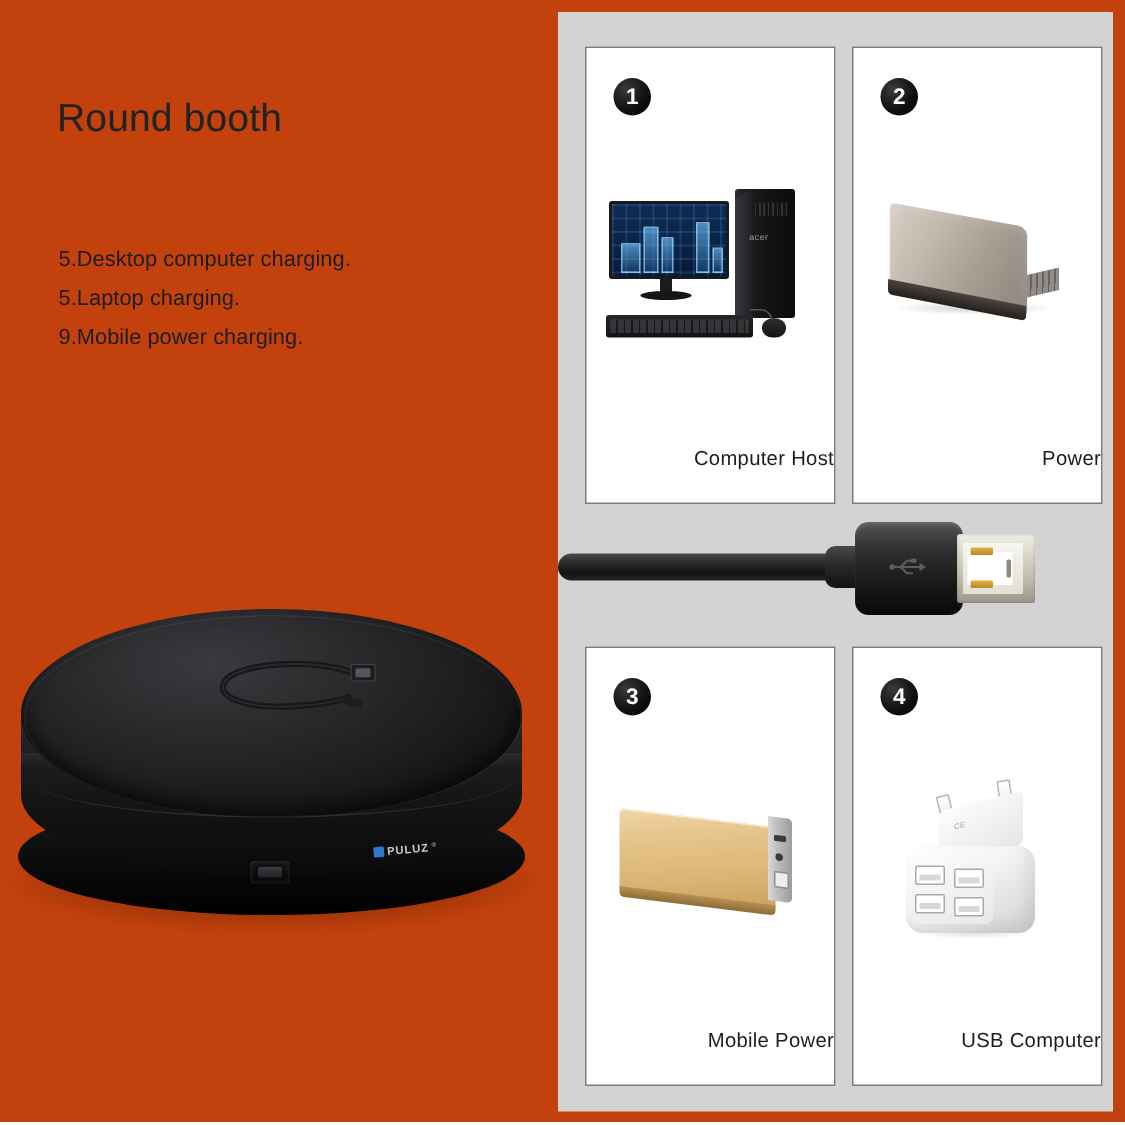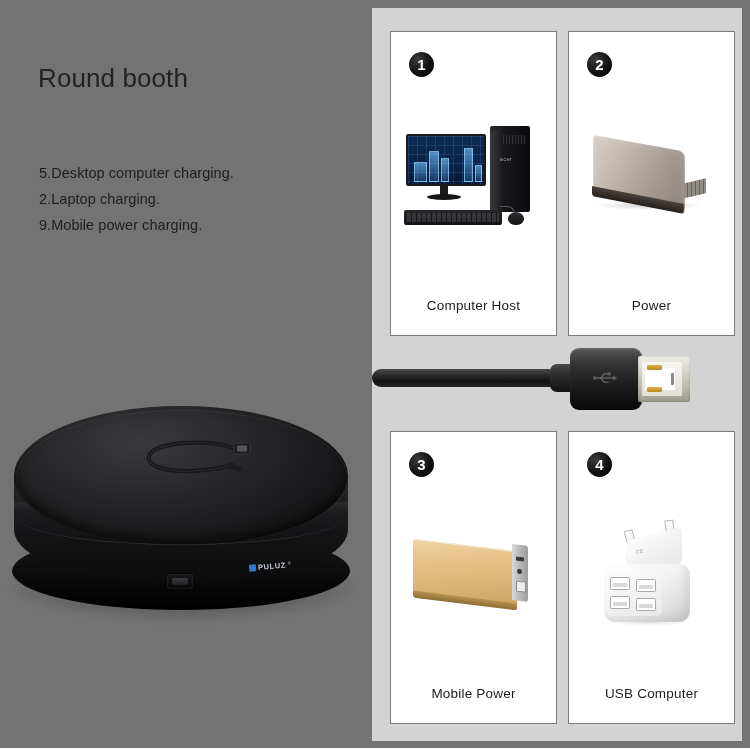--- a/index.html
+++ b/index.html
@@ -9,21 +9,21 @@
   }
   body {
     font-family: "Liberation Sans", sans-serif;
     -webkit-font-smoothing: antialiased;
   }
   #page {
     position: relative;
     width: 750px;
     height: 748px;
     overflow: hidden;
-    background: #737373;
+    background: #c2410c;
   }
 
   
   .headline {
     position: absolute;
     left: 38px;
     top: 62px;
     width: 330px;
     color: #222222;
     font-size: 26px;
@@ -211,21 +211,21 @@
     display: flex;
     align-items: center;
     justify-content: center;
     line-height: 1;
   }
   .card .cap {
     position: absolute;
     left: 0;
     right: 0;
     bottom: 22px;
-    text-align: center;
+    text-align: right;
     font-size: 13.5px;
     color: #1d1d1d;
     letter-spacing: 0.2px;
   }
   .card .art {
     position: absolute;
     left: 0;
     right: 0;
     top: 50px;
     bottom: 58px;
@@ -551,21 +551,21 @@
 
 <div id="page">
 
   <div class="headline">
     <div>Round booth</div>
   </div>
 
   <div class="bullets">
     <ul>
       <li>5.Desktop computer charging.</li>
-      <li>2.Laptop charging.</li>
+      <li>5.Laptop charging.</li>
       <li>9.Mobile power charging.</li>
     </ul>
   </div>
 
   <div class="product">
     <div class="tt-shadow"></div>
     <div class="tt-foot"></div>
     <div class="tt-body"></div>
     <div class="tt-top"></div>
     <div class="tt-top-edge"></div>

